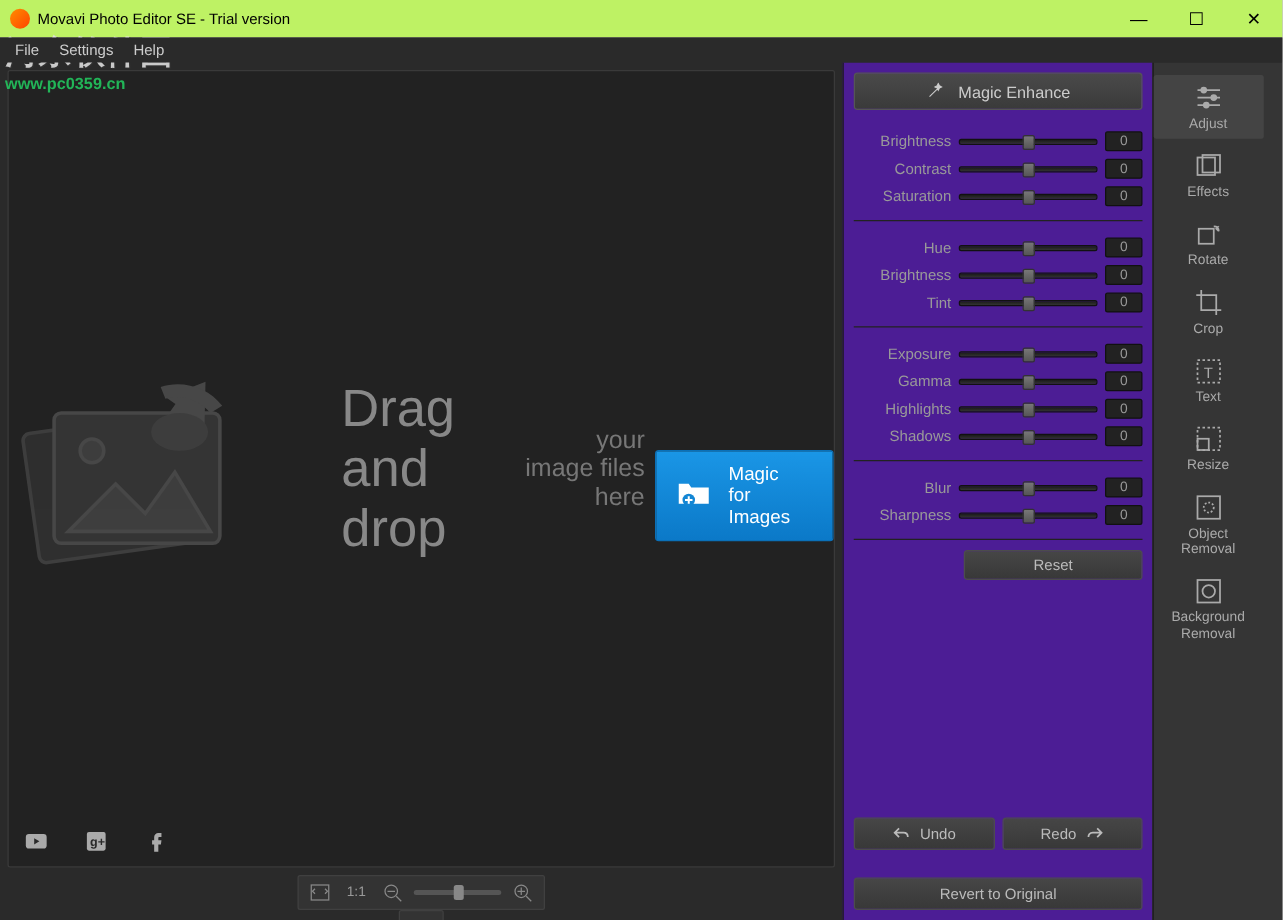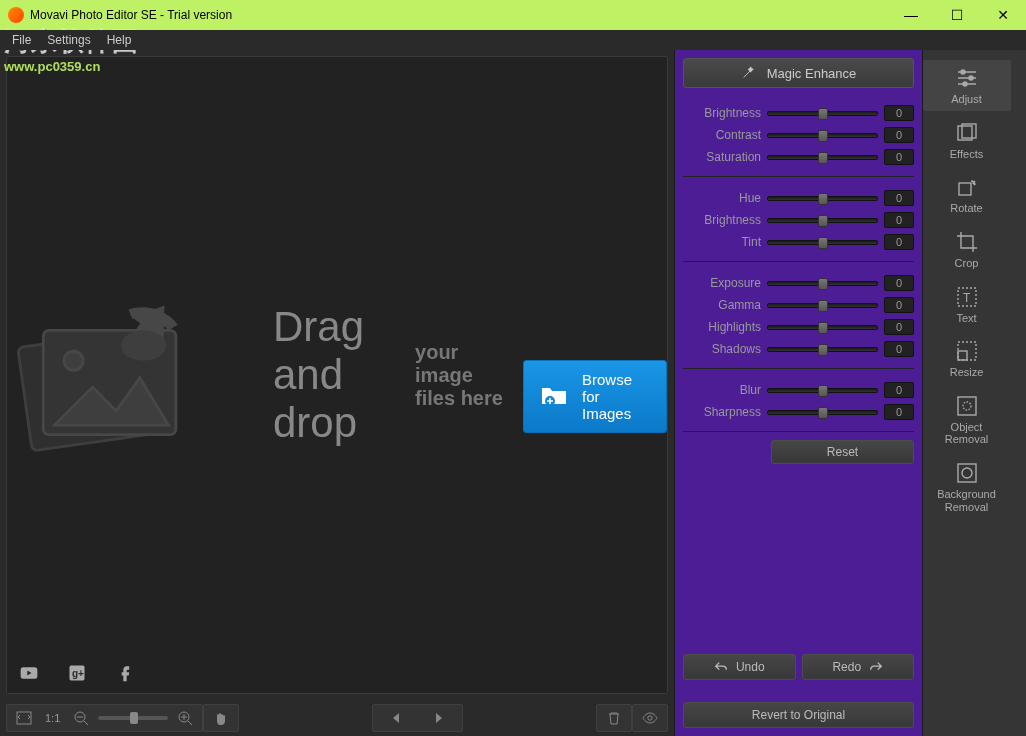--- a/index.html
+++ b/index.html
@@ -11,48 +11,48 @@
 .titlebar-text { font-size: 12px; color: #000; }
 .win-controls { position: absolute; right: 0; top: 0; display: flex; }
 .win-btn { width: 46px; height: 30px; display: flex; align-items: center; justify-content: center; font-size: 14px; color: #000; cursor: pointer; }
 
 
 .app { position: relative; width: 1026px; height: 706px; background: #2a2a2a; }
 
 
 .watermark { position: absolute; top: -6px; left: 4px; pointer-events: none; z-index: 5; }
 .wm-text { font-size: 26px; font-weight: bold; color: #e6e6e6; text-shadow: 1px 1px 0 #333; letter-spacing: 1px; opacity: .85; }
-.wm-url { font-size: 13px; color: #bef264; font-weight: bold; opacity: .9; }
+.wm-url { font-size: 13px; color: #22c55e; font-weight: bold; opacity: .9; }
 
 
 .menu { height: 20px; display: flex; align-items: center; gap: 4px; padding-left: 6px; background: #2a2a2a; position: relative; z-index: 6; }
 .menu-item { color: #ccc; font-size: 12px; padding: 1px 6px; cursor: pointer; }
 
 
 .body { display: flex; height: calc(100% - 20px); }
 
 
 .canvas-col { width: 674px; display: flex; flex-direction: column; padding: 6px 6px 4px 6px; gap: 6px; }
 .canvas-area { flex: 1; background: #222; border: 1px solid #3a3a3a; border-radius: 2px; position: relative; overflow: hidden; }
 .dropzone { position: absolute; inset: 0; display: flex; align-items: center; justify-content: center; }
 .dz-inner { display: flex; align-items: center; gap: 28px; }
 .dz-icon svg { width: 190px; height: 180px; opacity: .55; }
 .dz-text { display: flex; flex-direction: row; align-items: center; gap: 8px; margin-left: 48px; }
 .dz-h1 { font-size: 42px; font-weight: 300; color: #888; }
-.dz-h2 { font-size: 20px; font-weight: 700; color: #777; }
+.dz-h2 { font-size: 20px; font-weight: 400; color: #777; text-align: right; }
 .browse-btn { margin-top: 42px; background: linear-gradient(#1a96e6,#0b79c8); border: 1px solid #0a70b8; border-radius: 3px; color: #fff; font-size: 15px; padding: 10px 34px 10px 16px; display: flex; align-items: center; gap: 14px; cursor: pointer; }
 .browse-icon svg { width: 28px; height: 22px; }
 
 
 .social { position: absolute; left: 10px; bottom: 8px; display: flex; gap: 24px; }
 .social-item { width: 24px; height: 24px; display: flex; align-items: center; justify-content: center; color: #aaa; cursor: pointer; }
 .social-item svg { width: 20px; height: 20px; }
 
 
-.bottom-bar { height: 32px; display: flex; align-items: flex-end; gap: 0; }
+.bottom-bar { height: 32px; display: flex; align-items: center; gap: 0; flex-direction: column; }
 .bb-group { display: flex; align-items: center; gap: 3px; background: #333; border: 1px solid #404040; border-radius: 2px; padding: 2px 3px; height: 28px; }
 .bb-btn { width: 28px; height: 24px; display: flex; align-items: center; justify-content: center; color: #888; cursor: pointer; border-radius: 2px; }
 .bb-btn svg { width: 16px; height: 16px; }
 .zoom-track { width: 70px; height: 4px; background: #555; border-radius: 2px; position: relative; }
 .zoom-thumb { position: absolute; left: 32px; top: -4px; width: 8px; height: 12px; background: #888; border-radius: 2px; }
 .bb-spacer { flex: 1; }
 
 
 .adjust-col { width: 248px; background: #4c1d95; border-left: 1px solid #1a1a1a; display: flex; flex-direction: column; padding: 8px 8px 8px 8px; gap: 6px; }
 .magic-btn { background: linear-gradient(#4a4a4a,#3a3a3a); border: 1px solid #555; border-radius: 3px; color: #ccc; font-size: 13px; height: 30px; display: flex; align-items: center; justify-content: center; gap: 12px; cursor: pointer; margin-bottom: 4px; }
@@ -135,21 +135,21 @@
               <div class="dz-h1">Drag and drop</div>
               <div class="dz-h2">your image files here</div>
               <div class="browse-btn">
                 <span class="browse-icon">
                   <svg viewBox="0 0 28 22">
                       <path d="M2 4h8l2 3h14v13H2Z" fill="#fff"></path>
                       <circle cx="10" cy="17" r="5" fill="#1386d4"></circle>
                       <path d="M10 14v6M7 17h6" stroke="#fff" stroke-width="1.6"></path>
                     </svg>
                 </span>
-                <span>Browse for Images</span>
+                <span>Magic for Images</span>
               </div>
             </div>
           </div>
         </div>
 
         <div class="social">
           <div class="social-item">
               <svg viewBox="0 0 24 24">
                 <rect x="2" y="5" width="20" height="14" rx="3" fill="#aaa"></rect>
                 <path d="M10 9v6l5-3Z" fill="#2a2a2a"></path>

